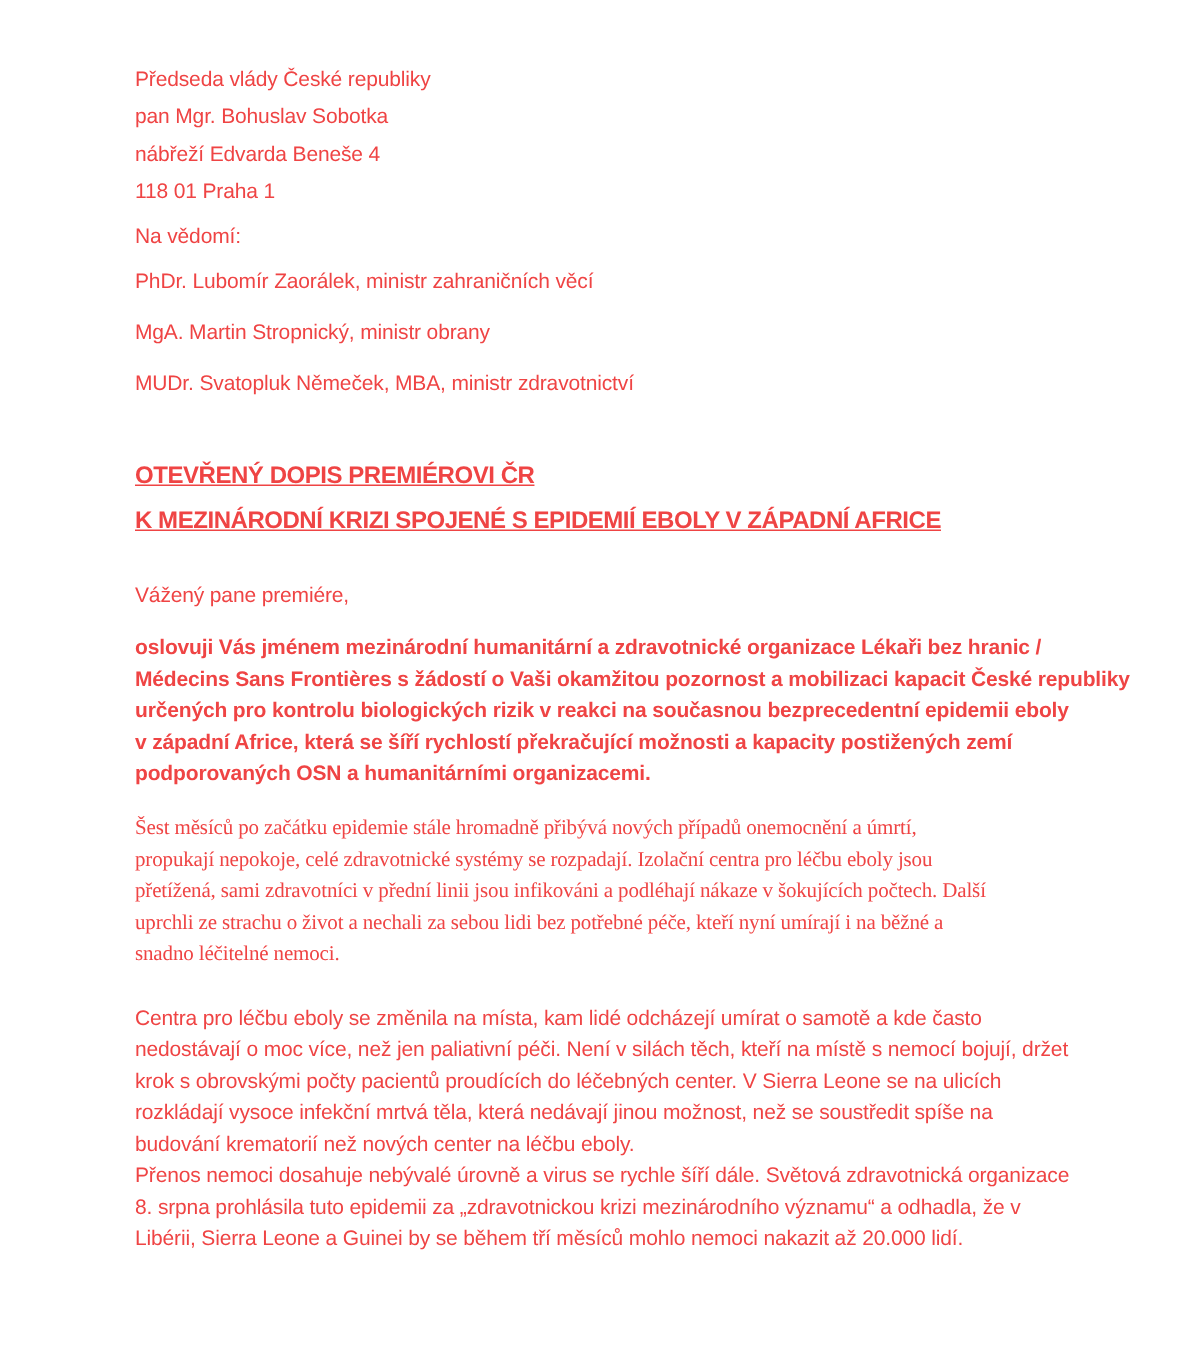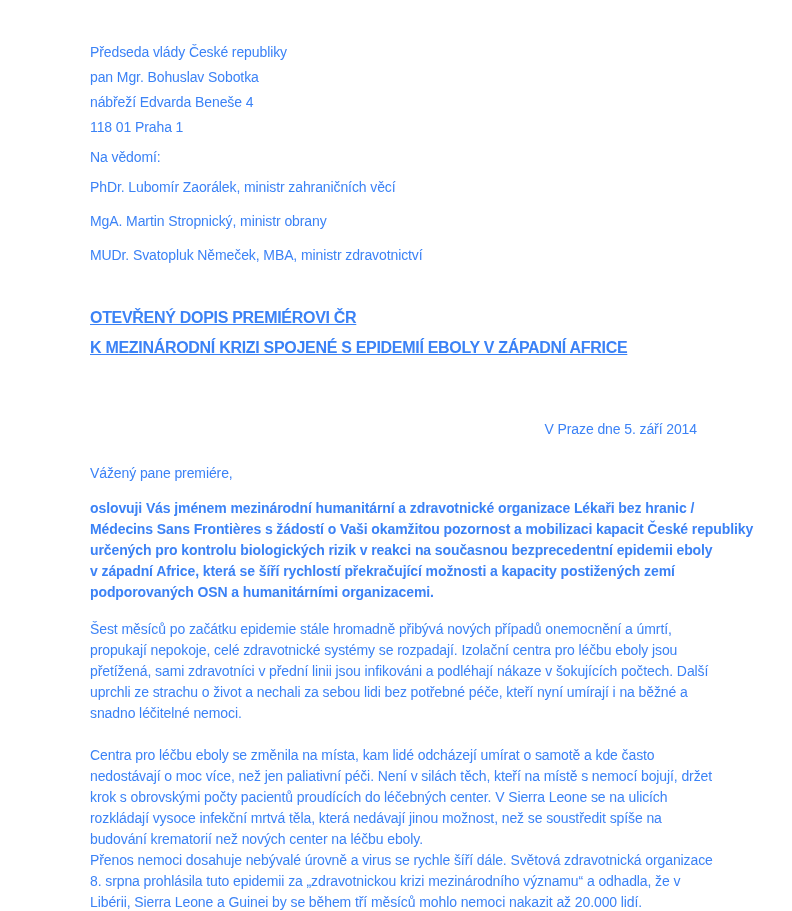--- a/index.html
+++ b/index.html
@@ -7,21 +7,21 @@
     margin: 0;
     padding: 0;
     background: #ffffff;
   }
   .page {
     position: relative;
     width: 784px;
     height: 911px;
     margin: 0;
     background: #ffffff;
-    color: #3b82f6;
+    color: #ef4444;
     font-family: "Liberation Sans", "DejaVu Sans", sans-serif;
     box-sizing: border-box;
     padding: 40px 87px 0 90px;
     overflow: hidden;
   }
   .pre-lines {
     white-space: pre;           
   }
   .address-block {
     font-size: 14px;
@@ -62,21 +62,21 @@
     font-size: 14px;
     line-height: 21px;
     letter-spacing: -0.1px;
   }
   .body-paragraph {
     font-size: 14px;
     line-height: 21px;
     letter-spacing: -0.1px;
   }
   .para-1 { margin-top: 14px; font-weight: bold; }
-  .para-2 { margin-top: 16px; }
+  .para-2 { margin-top: 16px; font-family: Liberation Serif, serif; }
   .para-3 { margin-top: 21px; }
   .para-4 { }
 </style>
 </head>
 <body>
 
 <div class="page">
 
   <div class="address-block pre-lines">Předseda vlády České republiky
 pan Mgr. Bohuslav Sobotka
@@ -86,21 +86,20 @@
   <div class="cc-block">
     <span class="cc-label">Na vědomí:</span>
     <div class="cc-lines pre-lines">PhDr. Lubomír Zaorálek, ministr zahraničních věcí
 MgA. Martin Stropnický, ministr obrany
 MUDr. Svatopluk Němeček, MBA, ministr zdravotnictví</div>
   </div>
 
   <h1 class="letter-title pre-lines">OTEVŘENÝ DOPIS PREMIÉROVI ČR
 K MEZINÁRODNÍ KRIZI SPOJENÉ S EPIDEMIÍ EBOLY V ZÁPADNÍ AFRICE</h1>
 
-  <div class="date-line">V Praze dne 5. září 2014</div>
 
   <div class="salutation">Vážený pane premiére,</div>
 
   <div class="body-paragraph para-1 pre-lines">oslovuji Vás jménem mezinárodní humanitární a zdravotnické organizace Lékaři bez hranic /
 Médecins Sans Frontières s žádostí o Vaši okamžitou pozornost a mobilizaci kapacit České republiky
 určených pro kontrolu biologických rizik v reakci na současnou bezprecedentní epidemii eboly
 v západní Africe, která se šíří rychlostí překračující možnosti a kapacity postižených zemí
 podporovaných OSN a humanitárními organizacemi.</div>
 
   <div class="body-paragraph para-2 pre-lines">Šest měsíců po začátku epidemie stále hromadně přibývá nových případů onemocnění a úmrtí,

